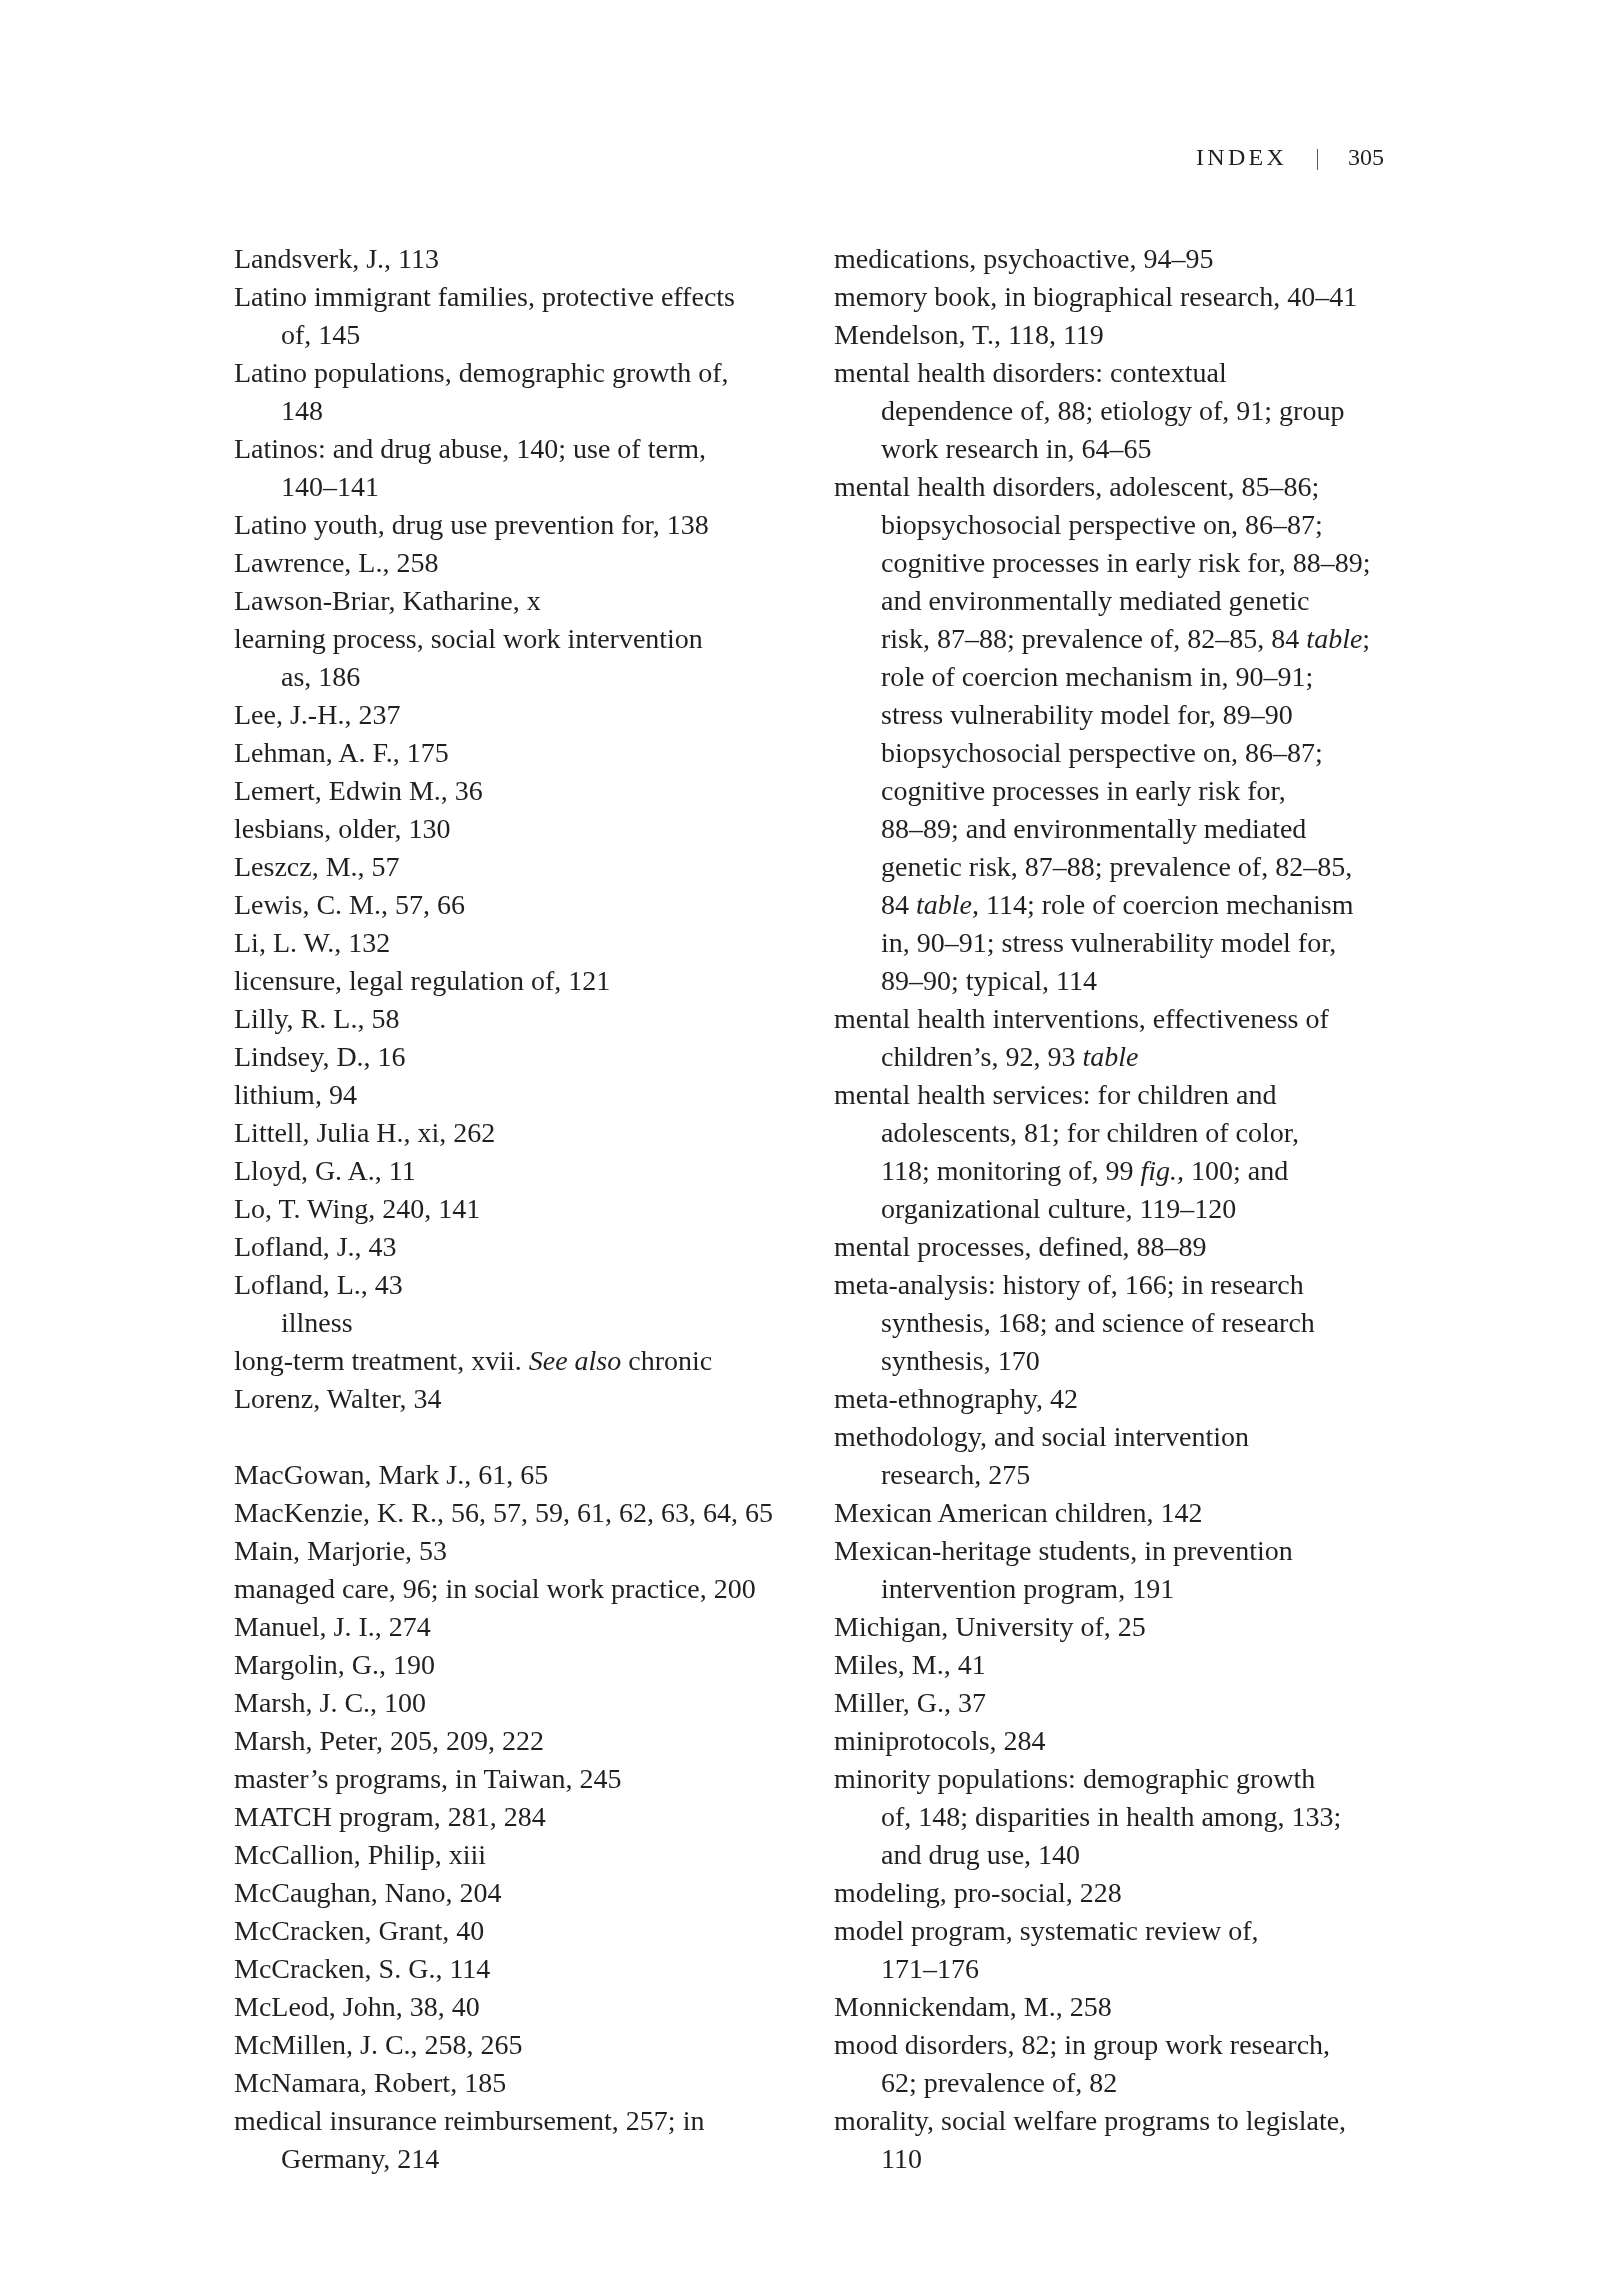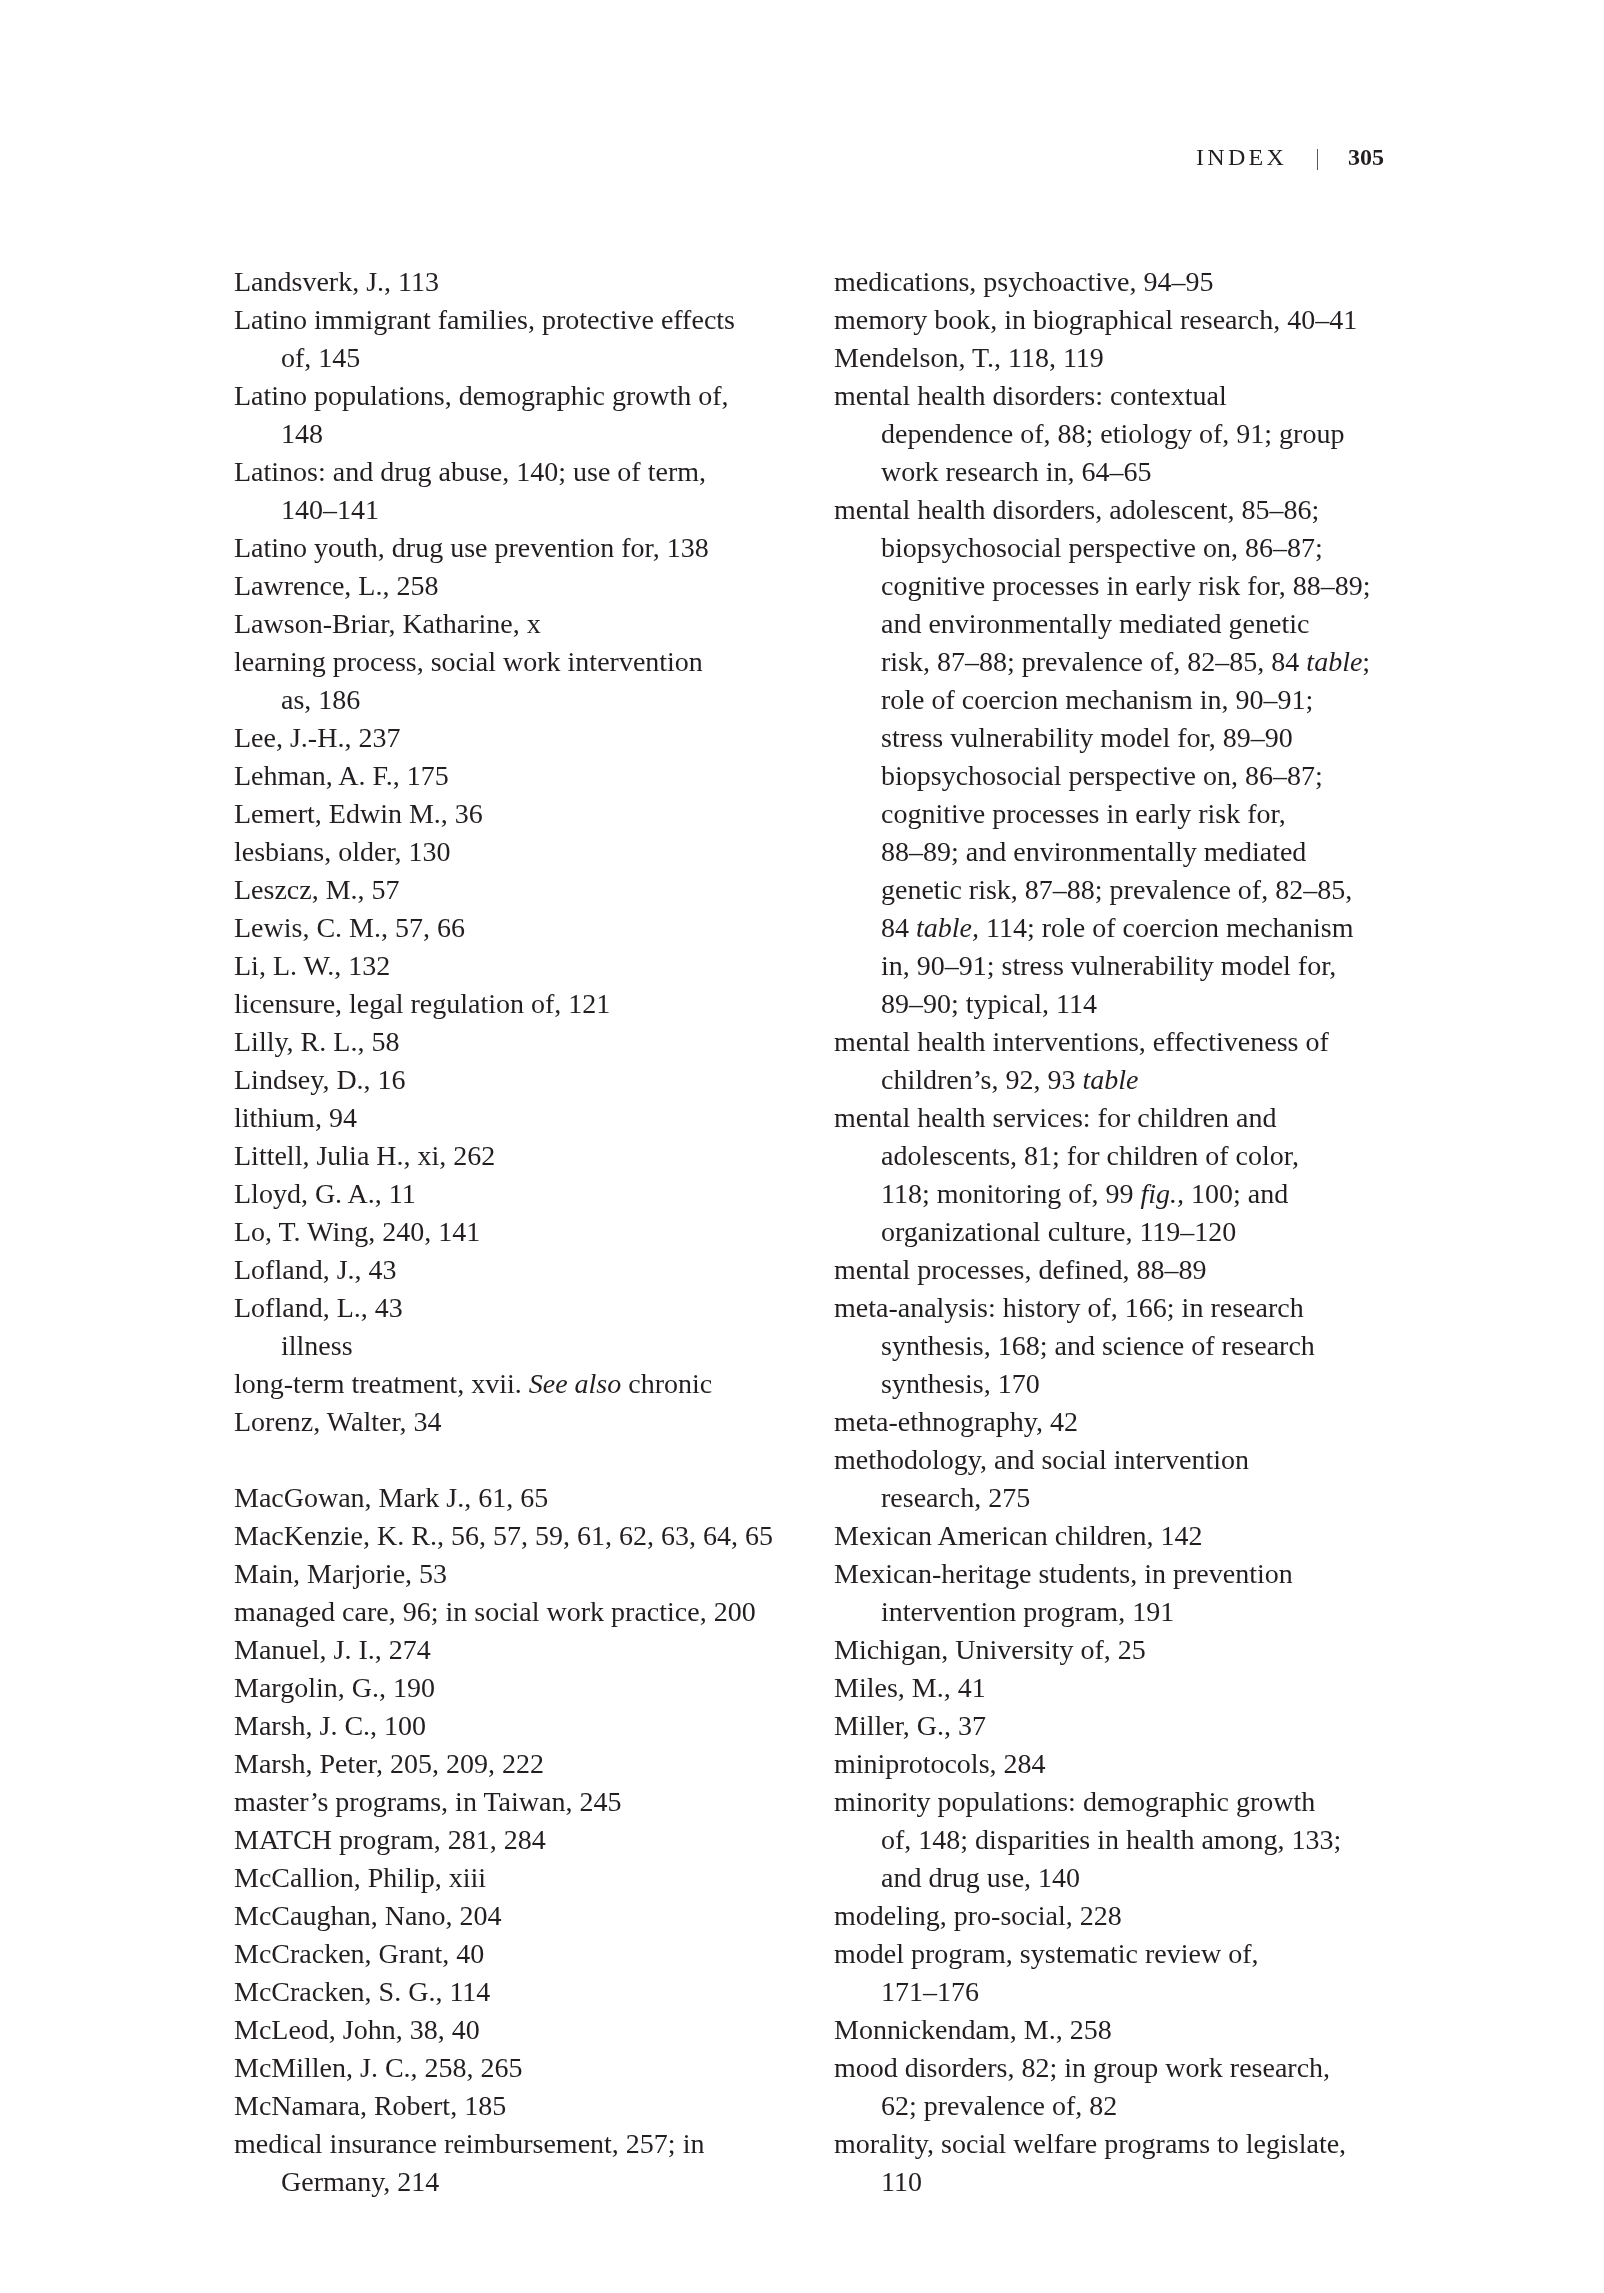--- a/index.html
+++ b/index.html
@@ -34,31 +34,30 @@
     letter-spacing: 3.3px;
     font-weight: 400;
   }
   .header-sep {
     margin: 0 28px;
     font-weight: 400;
     color: #3a3637;
     transform: scaleX(0.7);
   }
   .header-page {
-    font-weight: 700;
+    font-weight: 400;
   }
   .content {
     position: absolute;
     left: 234px;
     top: 240px;
     display: flex;
   }
   .col {
     width: 600px;
-    margin-top: 23px;
   }
   .col-right {
     margin-left: 0px;
   }
   .line {
     font-size: 28px;
     line-height: 38px;
     height: 38px;
     white-space: nowrap;
   }

